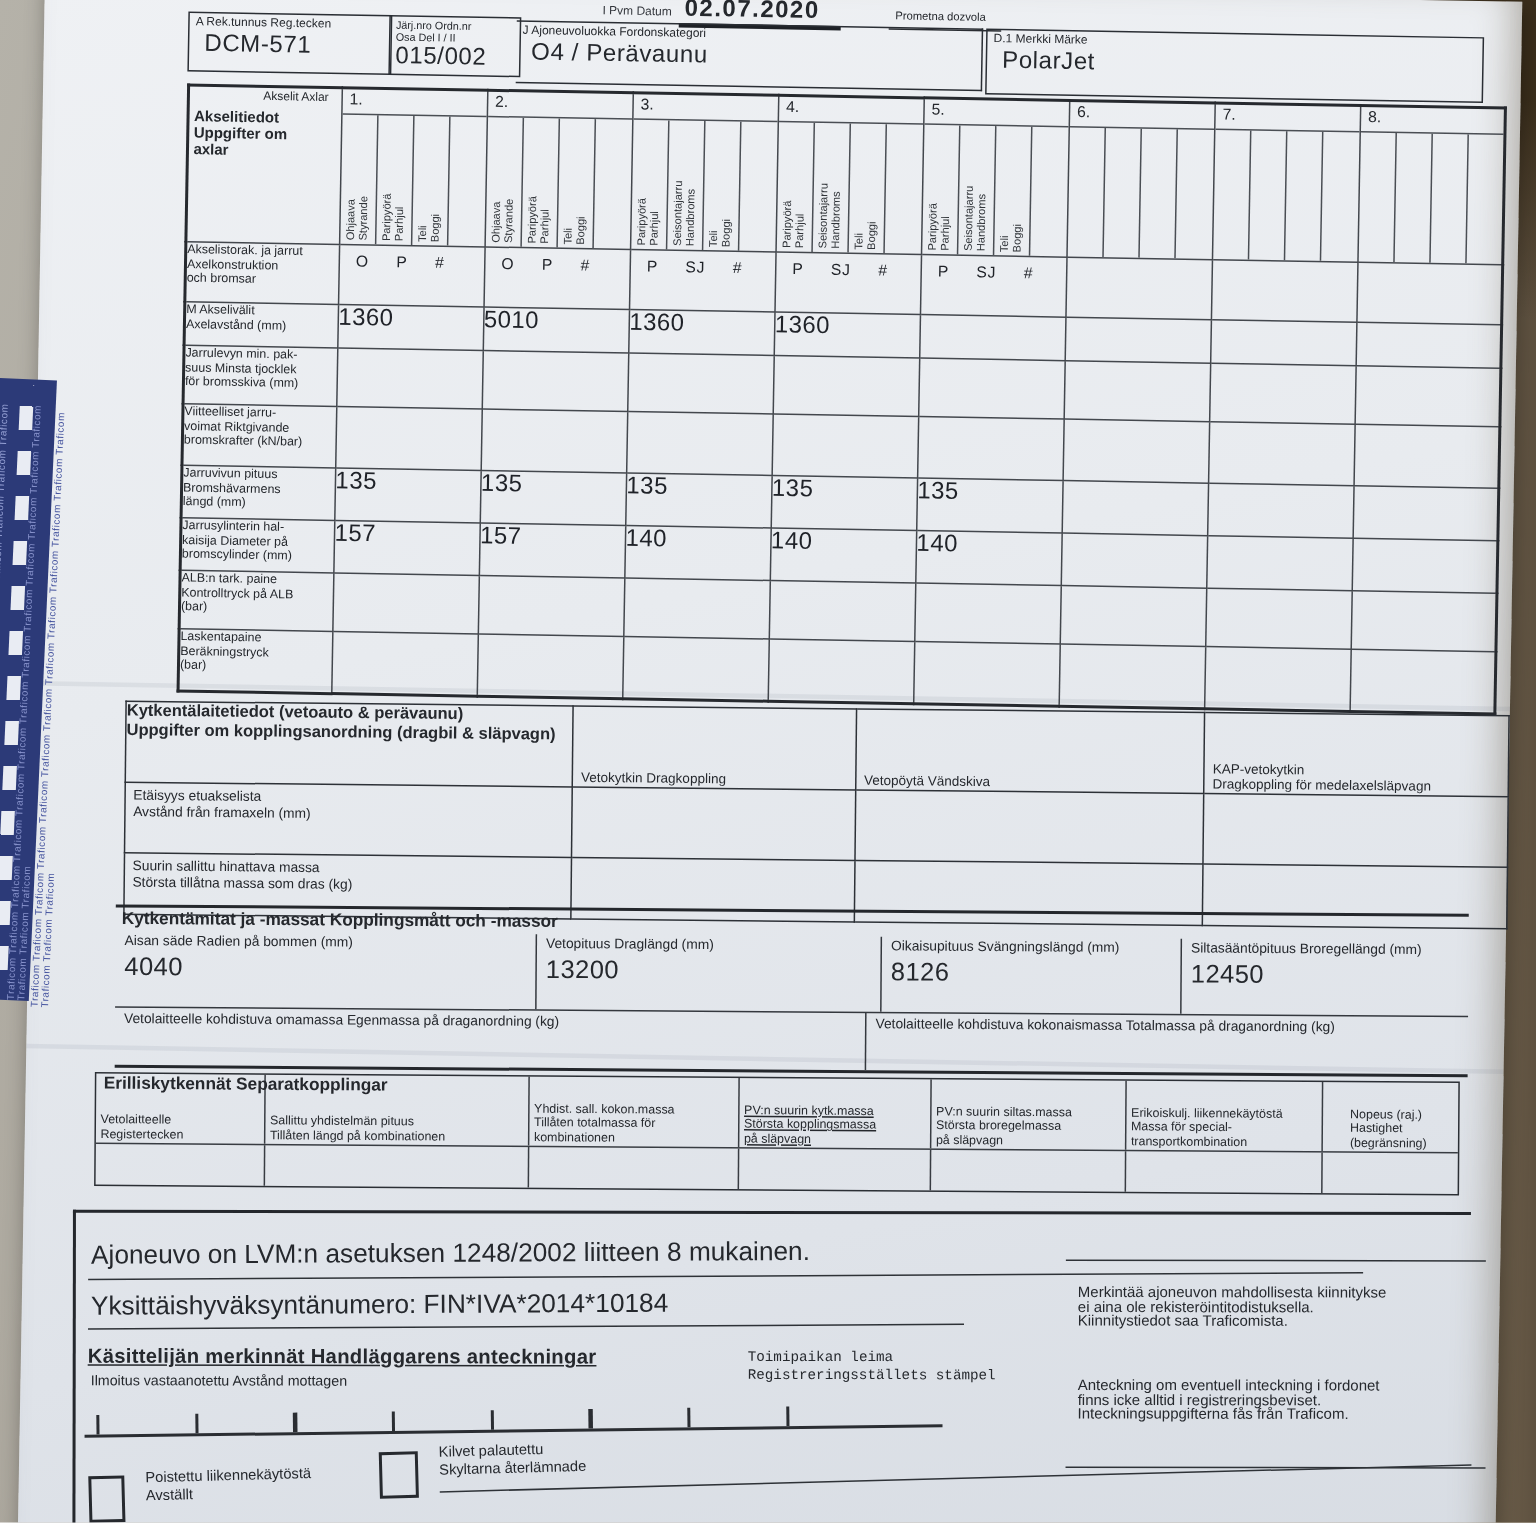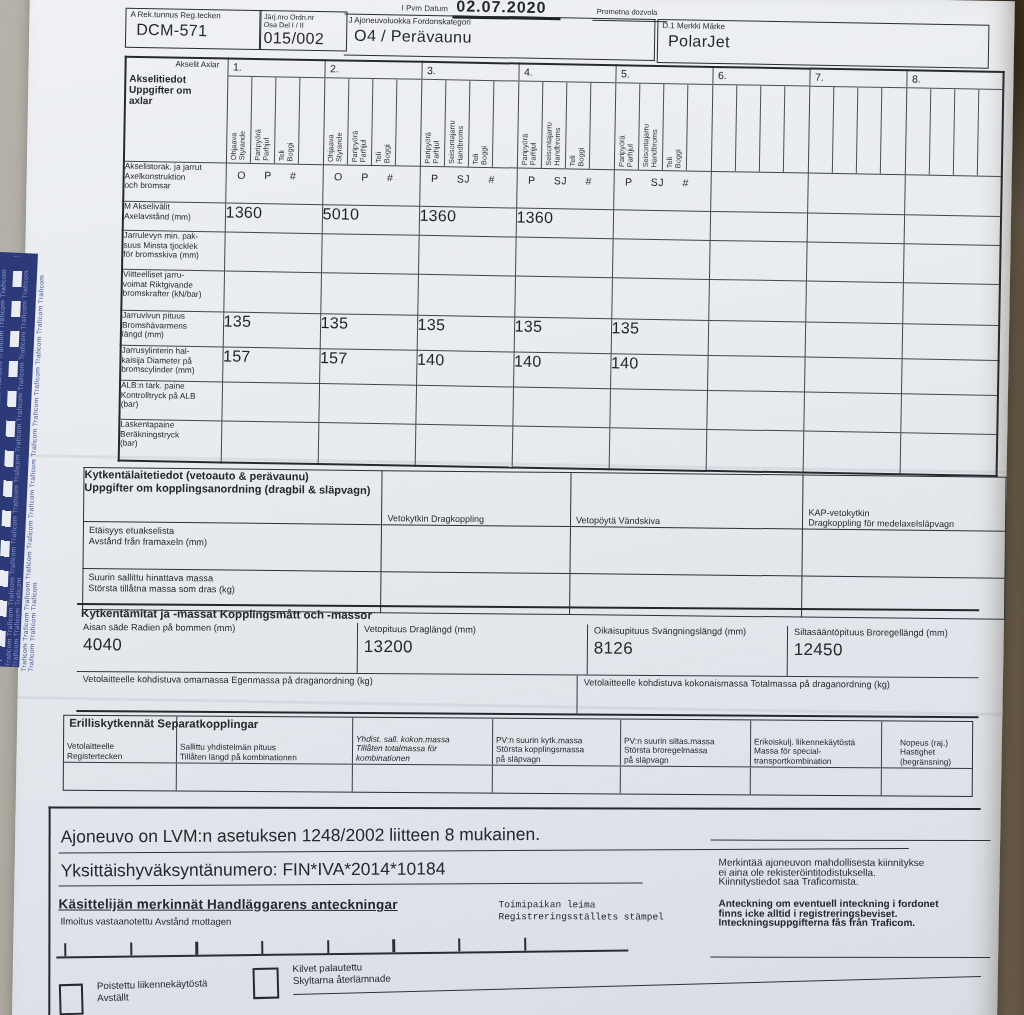--- a/index.html
+++ b/index.html
@@ -77,40 +77,40 @@
   .cell .val{font-size:17px;margin-top:3px;letter-spacing:.3px;}
   .km-r2{display:flex;height:38px;border-bottom:2.2px solid #24272c;}
   .km-r2 .cell2{font-size:9.2px;padding:2px 6px;box-sizing:border-box;}
   .km-r2 .c0{width:500px;} .km-r2 .c1{width:402px;border-left:1.3px solid #34383e;}
   
   .es{position:absolute;left:46px;top:730px;width:908px;border:1.7px solid #2b2f35;transform:rotate(-.6deg);transform-origin:left top;}
   .es-title{position:absolute;left:5px;top:1px;font-weight:bold;font-size:11.5px;}
   .es-cols{display:flex;height:46px;}
   .es-col{display:flex;align-items:flex-end;padding:1px 3px;font-size:8.3px;line-height:9.4px;white-space:pre-line;box-sizing:border-box;}
   .es-col + .es-col{border-left:1.2px solid #383c42;}
-  .es-col.c0{width:112px;} .es-col.c1{width:176px;} .es-col.c2{width:140px;font-style:italic;} .es-col.c3{width:128px;}
+  .es-col.c0{width:112px;} .es-col.c1{width:176px;} .es-col.c2{width:140px;} .es-col.c3{width:128px;text-decoration:underline;}
   .es-col.c4{width:130px;} .es-col.c5{width:131px;} .es-col.c6{width:85px;padding-left:18px;}
   .es-row{display:flex;height:27px;border-top:1.2px solid #383c42;}
   .es-cell{box-sizing:border-box;}
   .es-cell + .es-cell{border-left:1.2px solid #383c42;}
   .es-cell.c0{width:112px;} .es-cell.c1{width:176px;} .es-cell.c2{width:140px;} .es-cell.c3{width:128px;}
   .es-cell.c4{width:130px;} .es-cell.c5{width:131px;} .es-cell.c6{width:85px;}
   
   .bsec{position:absolute;left:33px;top:822px;width:930px;height:260px;
     border-top:2.5px solid #24272c;border-left:2px solid #24272c;
     transform:rotate(-.9deg);transform-origin:left top;}
   .ee-title{position:absolute;left:10px;top:3px;font-weight:bold;font-size:11px;}
   .ee-line1{position:absolute;left:8px;top:18px;width:848px;font-size:17.5px;border-bottom:1.7px solid #2e3237;padding:0 0 5px 2px;transform:rotate(-.4deg);transform-origin:left top;}
   .ee-line2{position:absolute;left:8px;top:52px;width:582px;font-size:17.5px;border-bottom:1.7px solid #2e3237;padding:0 0 4px 2px;transform:rotate(-.4deg);transform-origin:left top;}
   .hn-title{position:absolute;left:8px;top:88px;font-weight:bold;font-size:13.5px;letter-spacing:.2px;text-decoration:underline;}
   .hn-sub{position:absolute;left:10px;top:107px;font-size:9.5px;}
   .hn-stamp{position:absolute;left:448px;top:90px;font-size:9.5px;line-height:11.5px;white-space:pre-line;font-family:Liberation Mono, monospace;}
   .hn-notes{position:absolute;left:660px;top:30px;width:272px;font-size:10px;line-height:9.3px;
     border-top:1.7px solid #2e3237;border-bottom:1.7px solid #2e3237;padding:8px 0 20px 8px;white-space:pre-line;}
-  .hn-notes .p2{margin-top:4px;font-weight:bold;}
+  .hn-notes .p2{margin-top:25px;}
   .ruler{position:absolute;left:6px;top:122px;width:572px;height:26px;border-bottom:2px solid #2a2d32;transform:rotate(-.8deg);transform-origin:left bottom;}
   .ticks{display:flex;justify-content:space-between;align-items:flex-end;width:470px;height:100%;padding-left:8px;box-sizing:border-box;}
   .tick{width:2.2px;height:13px;background:#2a2d32;}
   .cbrow{position:absolute;left:0;top:158px;width:930px;height:70px;transform:rotate(-1.6deg);transform-origin:left top;}
   .cb{position:absolute;width:20px;height:27px;border:2.5px solid #26292e;background:transparent;}
   .cb1{left:8px;top:18px;} .cb2{left:202px;top:7px;width:22px;}
   .cb-label{position:absolute;font-size:9.8px;line-height:11.5px;white-space:pre-line;}
   .cbl1{left:46px;top:15px;} .cbl2{left:242px;top:3px;}
   .cbline{position:absolute;left:242px;top:34px;width:688px;border-bottom:1.7px solid #2e3237;}
 </style>

